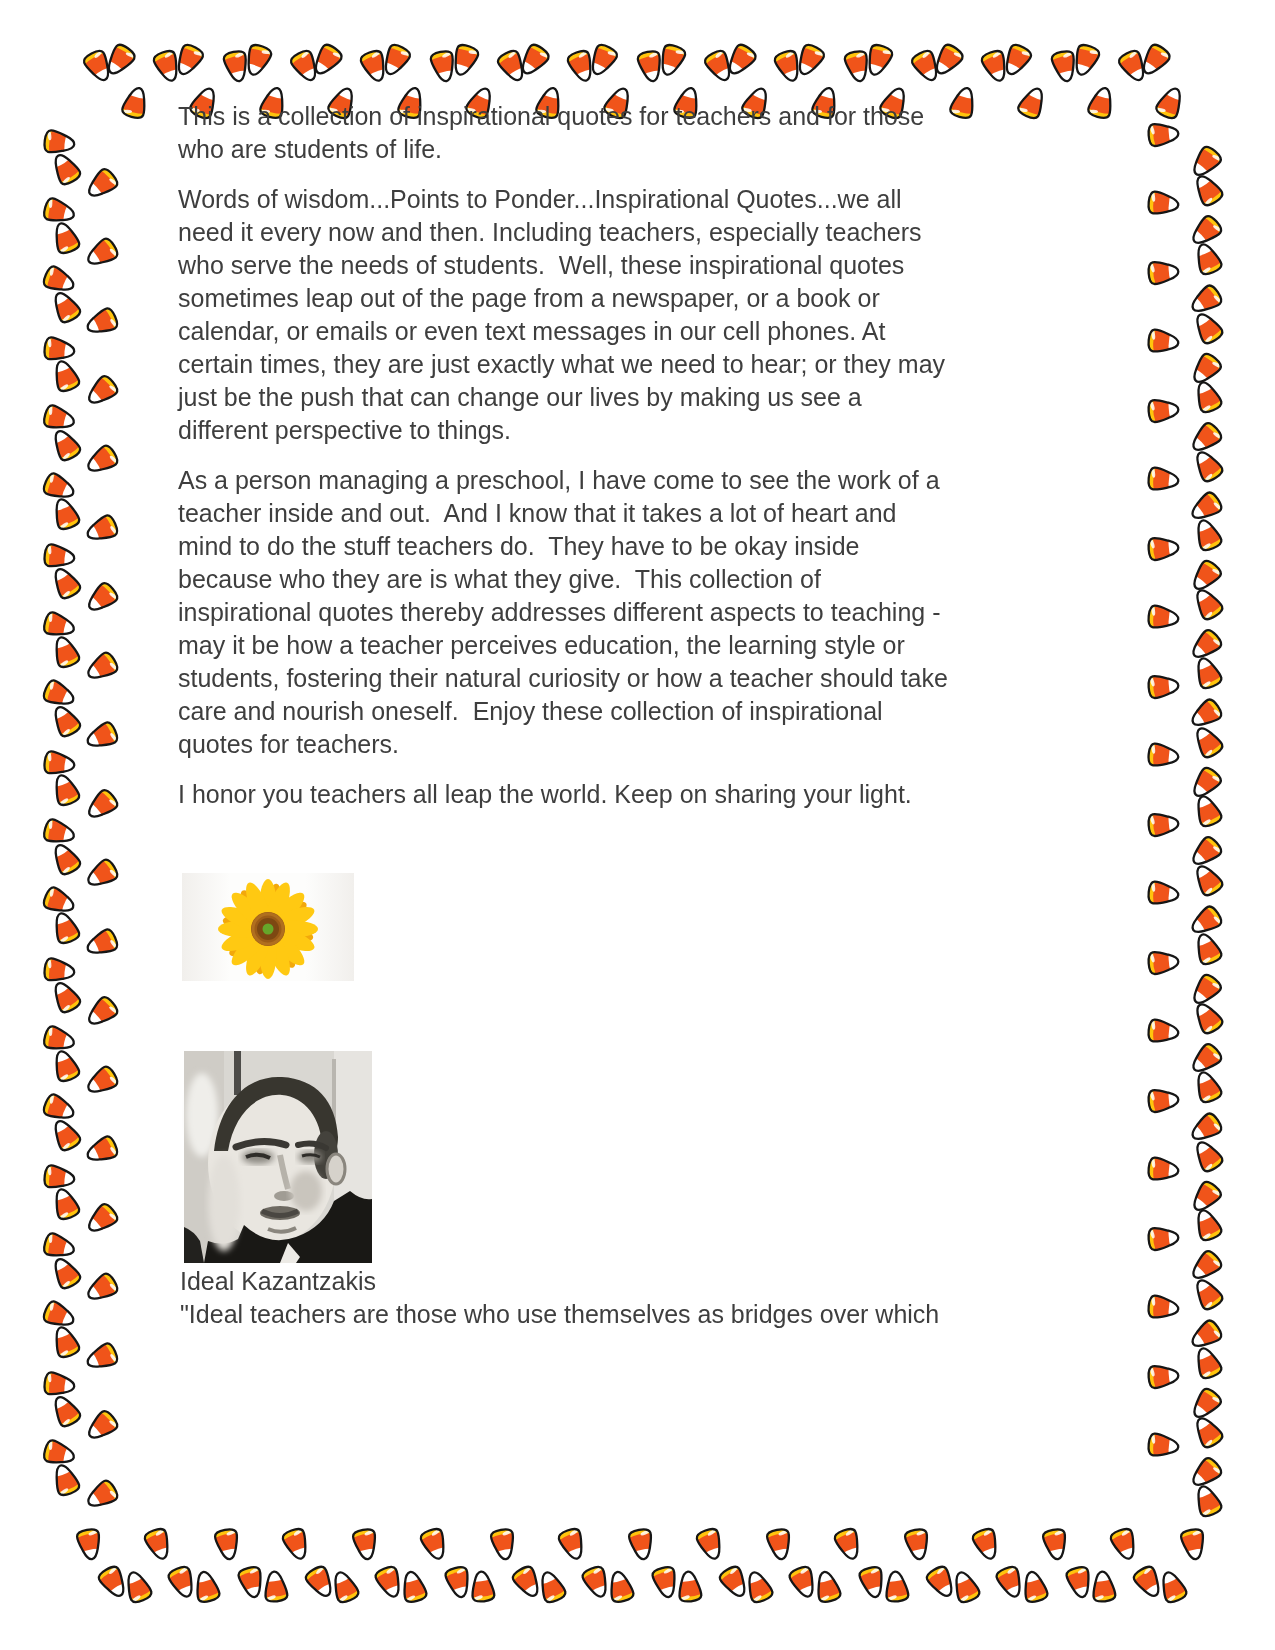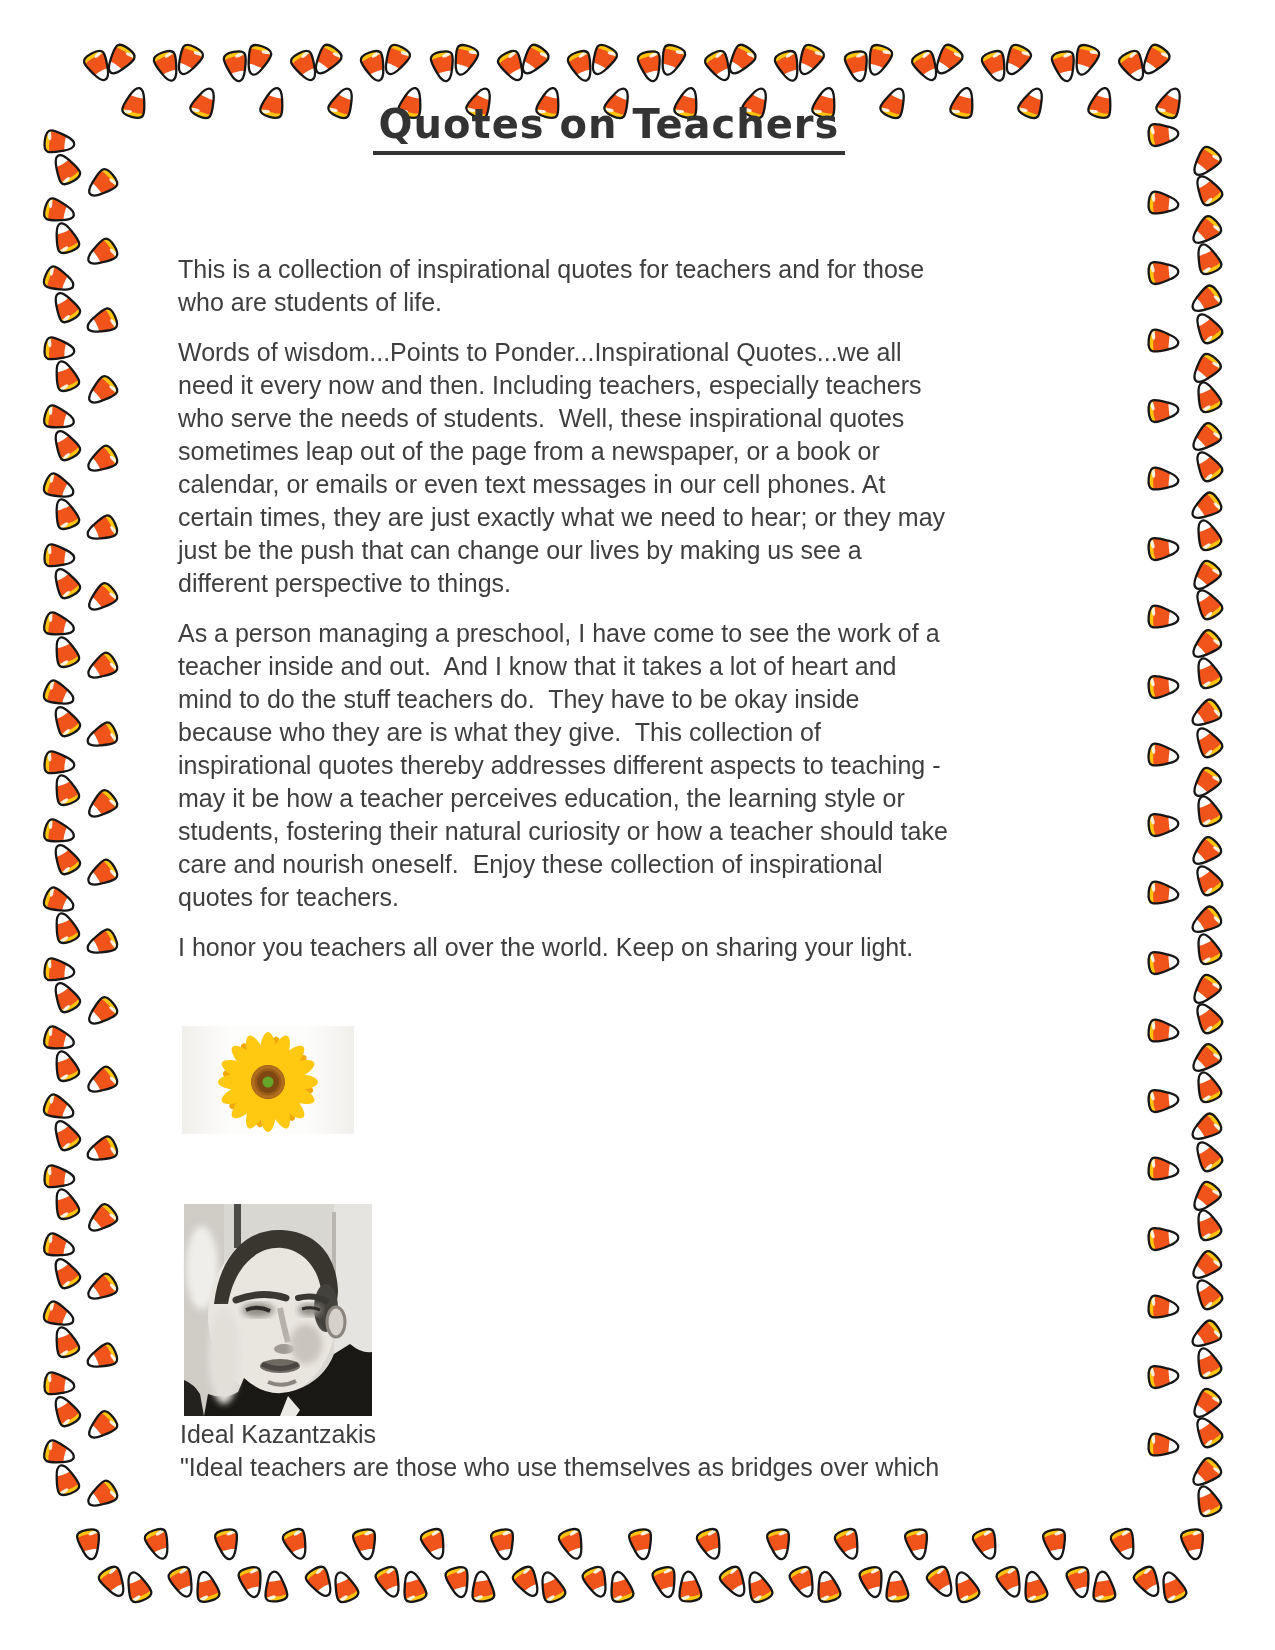--- a/index.html
+++ b/index.html
@@ -694,44 +694,41 @@
       <svg viewBox="0 0 40 48" class="corn" style="left: 1192px; top: 1457px; transform: rotate(228deg);">
         <use href="#cornSym"></use>
       </svg>
       <svg viewBox="0 0 40 48" class="corn" style="left: 1194px; top: 1484px; transform: rotate(-22deg);">
         <use href="#cornSym"></use>
       </svg>
     </div>
 
   <div id="content">
 
-    <div class="title-row">
-      <span class="doc-title">Quotes on Teachers</span>
-    </div>
 
     <p class="para">This is a collection of inspirational quotes for teachers and for those
 who are students of life.</p>
     <p class="para">Words of wisdom...Points to Ponder...Inspirational Quotes...we all
 need it every now and then. Including teachers, especially teachers
 who serve the needs of students.  Well, these inspirational quotes
 sometimes leap out of the page from a newspaper, or a book or
 calendar, or emails or even text messages in our cell phones. At
 certain times, they are just exactly what we need to hear; or they may
 just be the push that can change our lives by making us see a
 different perspective to things.</p>
     <p class="para">As a person managing a preschool, I have come to see the work of a
 teacher inside and out.  And I know that it takes a lot of heart and
 mind to do the stuff teachers do.  They have to be okay inside
 because who they are is what they give.  This collection of
 inspirational quotes thereby addresses different aspects to teaching -
 may it be how a teacher perceives education, the learning style or
 students, fostering their natural curiosity or how a teacher should take
 care and nourish oneself.  Enjoy these collection of inspirational
 quotes for teachers.</p>
-    <p class="para">I honor you teachers all over the world. Keep on sharing your light.</p>
+    <p class="para">I honor you teachers all leap the world. Keep on sharing your light.</p>
 
     <div id="sunflower-box" class="img-box">
       <svg viewBox="0 0 172 108" width="172" height="108">
         <g>
           <g fill="#f2a80b">
             <ellipse cx="86" cy="33" rx="8" ry="23" transform="rotate(11 86 56)"></ellipse>
             <ellipse cx="86" cy="33" rx="8" ry="23" transform="rotate(56 86 56)"></ellipse>
             <ellipse cx="86" cy="33" rx="8" ry="23" transform="rotate(101 86 56)"></ellipse>
             <ellipse cx="86" cy="33" rx="8" ry="23" transform="rotate(146 86 56)"></ellipse>
             <ellipse cx="86" cy="33" rx="8" ry="23" transform="rotate(191 86 56)"></ellipse>

